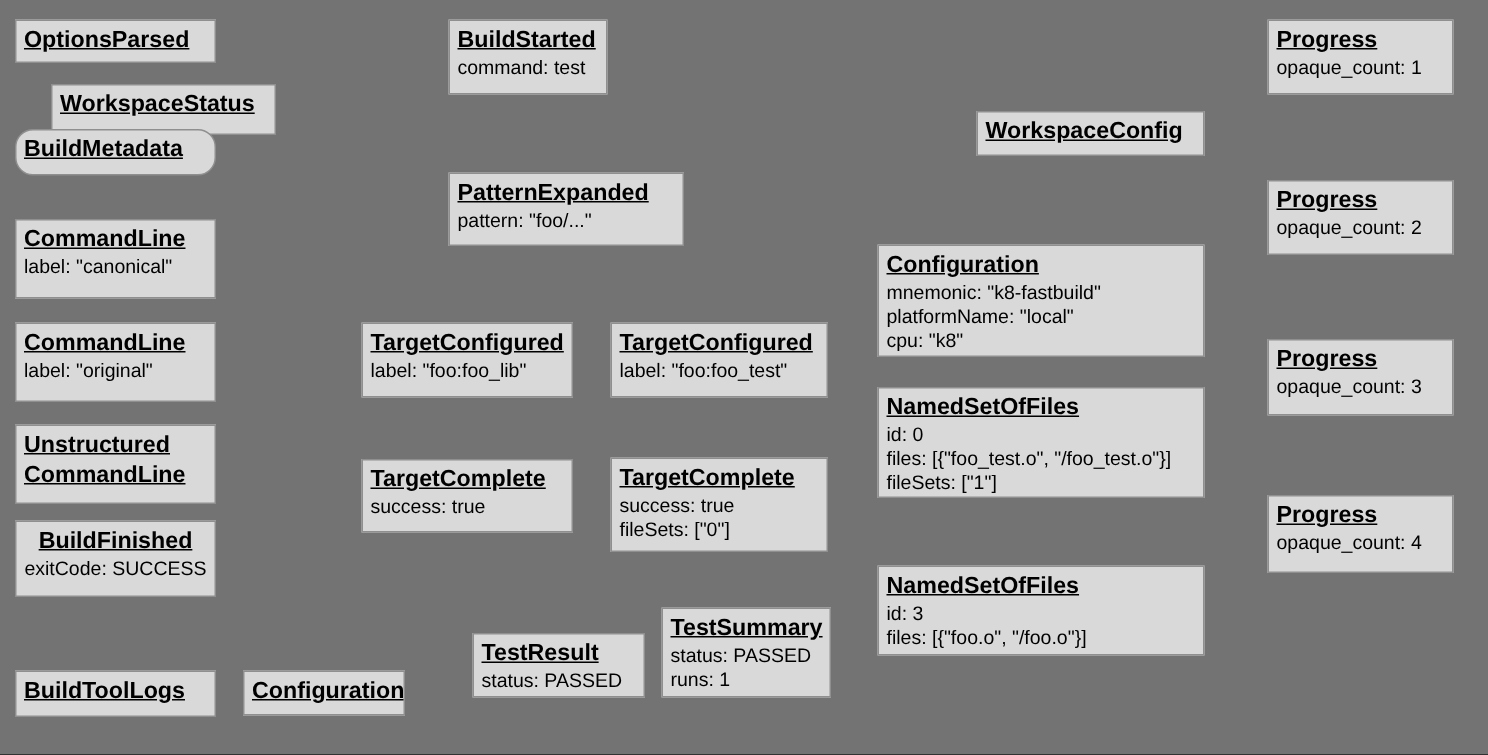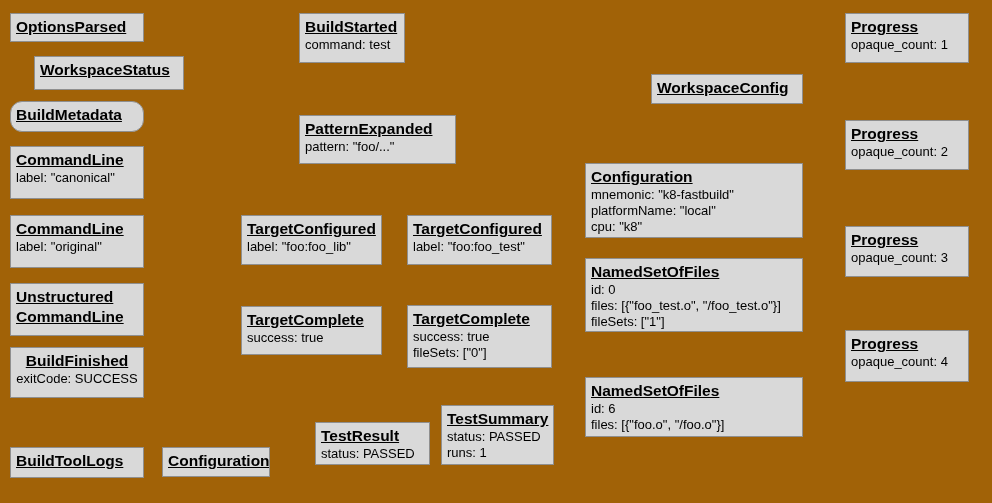--- a/index.html
+++ b/index.html
@@ -4,21 +4,21 @@
 <style>
   html, body {
     margin: 0;
     padding: 0;
     background: #000000;
   }
   .canvas {
     position: relative;
     width: 992px;
     height: 503px;
-    background: #a16207;
+    background: #737373;
     overflow: hidden;
     font-family: "Liberation Sans", sans-serif;
   }
   .node {
     position: absolute;
     box-sizing: border-box;
     background: #d9d9d9;
     border: 1.5px solid #8f8f8f;
     color: #000000;
     padding: 3px 5px 2px 5px;
@@ -43,21 +43,21 @@
 <div class="canvas">
 
   <div class="node" style="left:10px; top:13px; width:134px; height:29px;">
     <div class="node-title">OptionsParsed</div>
   </div>
 
   <div class="node" style="left:10px; top:56px; width:150px; height:34px;margin-left:24px;">
     <div class="node-title">WorkspaceStatus</div>
   </div>
 
-  <div class="node" style="left:10px; top:101px; width:134px; height:31px;border-radius:12px;">
+  <div class="node" style="left:10px; top:86px; width:134px; height:31px;border-radius:12px;">
     <div class="node-title">BuildMetadata</div>
   </div>
 
   <div class="node" style="left:10px; top:146px; width:134px; height:53px;">
     <div class="node-title">CommandLine</div>
     <div class="node-attr">label: "canonical"</div>
   </div>
 
   <div class="node" style="left:10px; top:215px; width:134px; height:53px;">
     <div class="node-title">CommandLine</div>
@@ -137,21 +137,21 @@
 
   <div class="node" style="left:585px; top:258px; width:218px; height:74px;">
     <div class="node-title">NamedSetOfFiles</div>
     <div class="node-attr">id: 0</div>
     <div class="node-attr">files: [{"foo_test.o", "/foo_test.o"}]</div>
     <div class="node-attr">fileSets: ["1"]</div>
   </div>
 
   <div class="node" style="left:585px; top:377px; width:218px; height:60px;">
     <div class="node-title">NamedSetOfFiles</div>
-    <div class="node-attr">id: 6</div>
+    <div class="node-attr">id: 3</div>
     <div class="node-attr">files: [{"foo.o", "/foo.o"}]</div>
   </div>
 
   <div class="node" style="left:845px; top:13px; width:124px; height:50px;">
     <div class="node-title">Progress</div>
     <div class="node-attr">opaque_count: 1</div>
   </div>
 
   <div class="node" style="left:845px; top:120px; width:124px; height:50px;">
     <div class="node-title">Progress</div>

